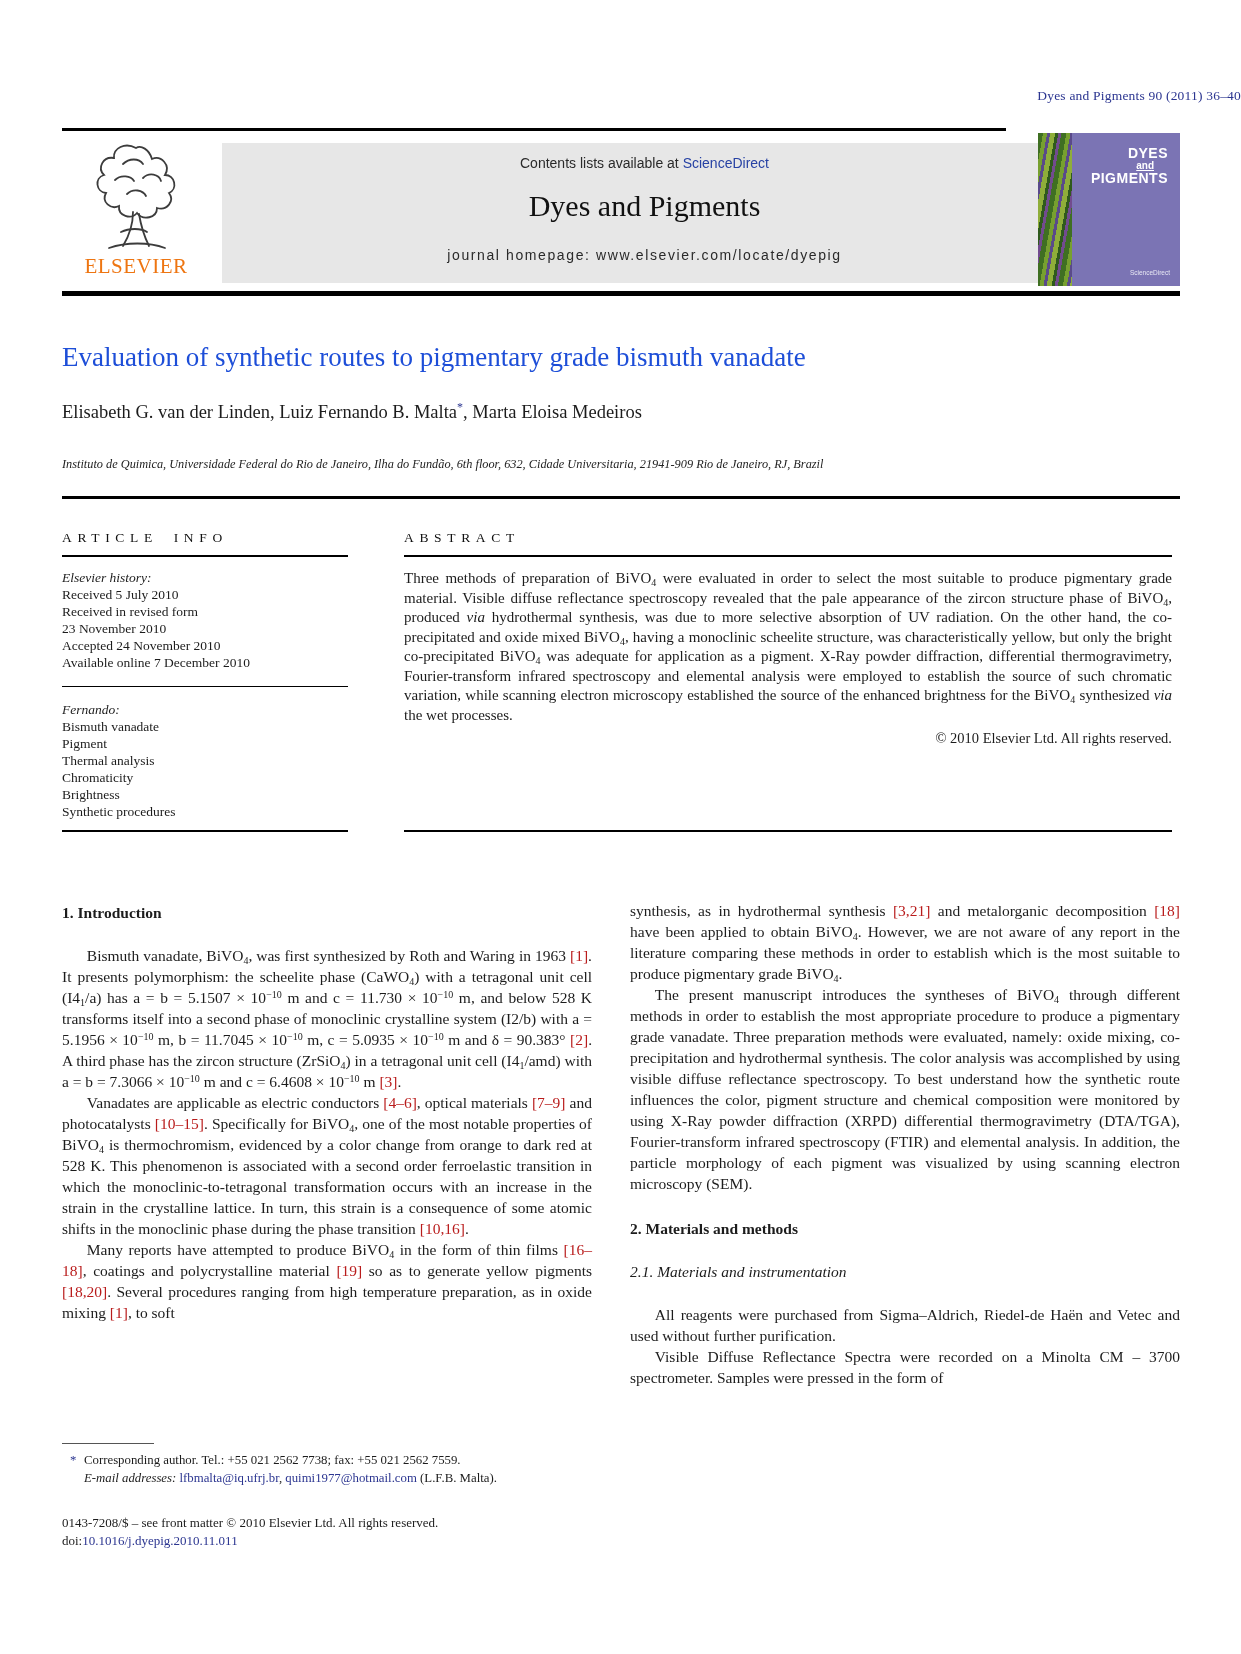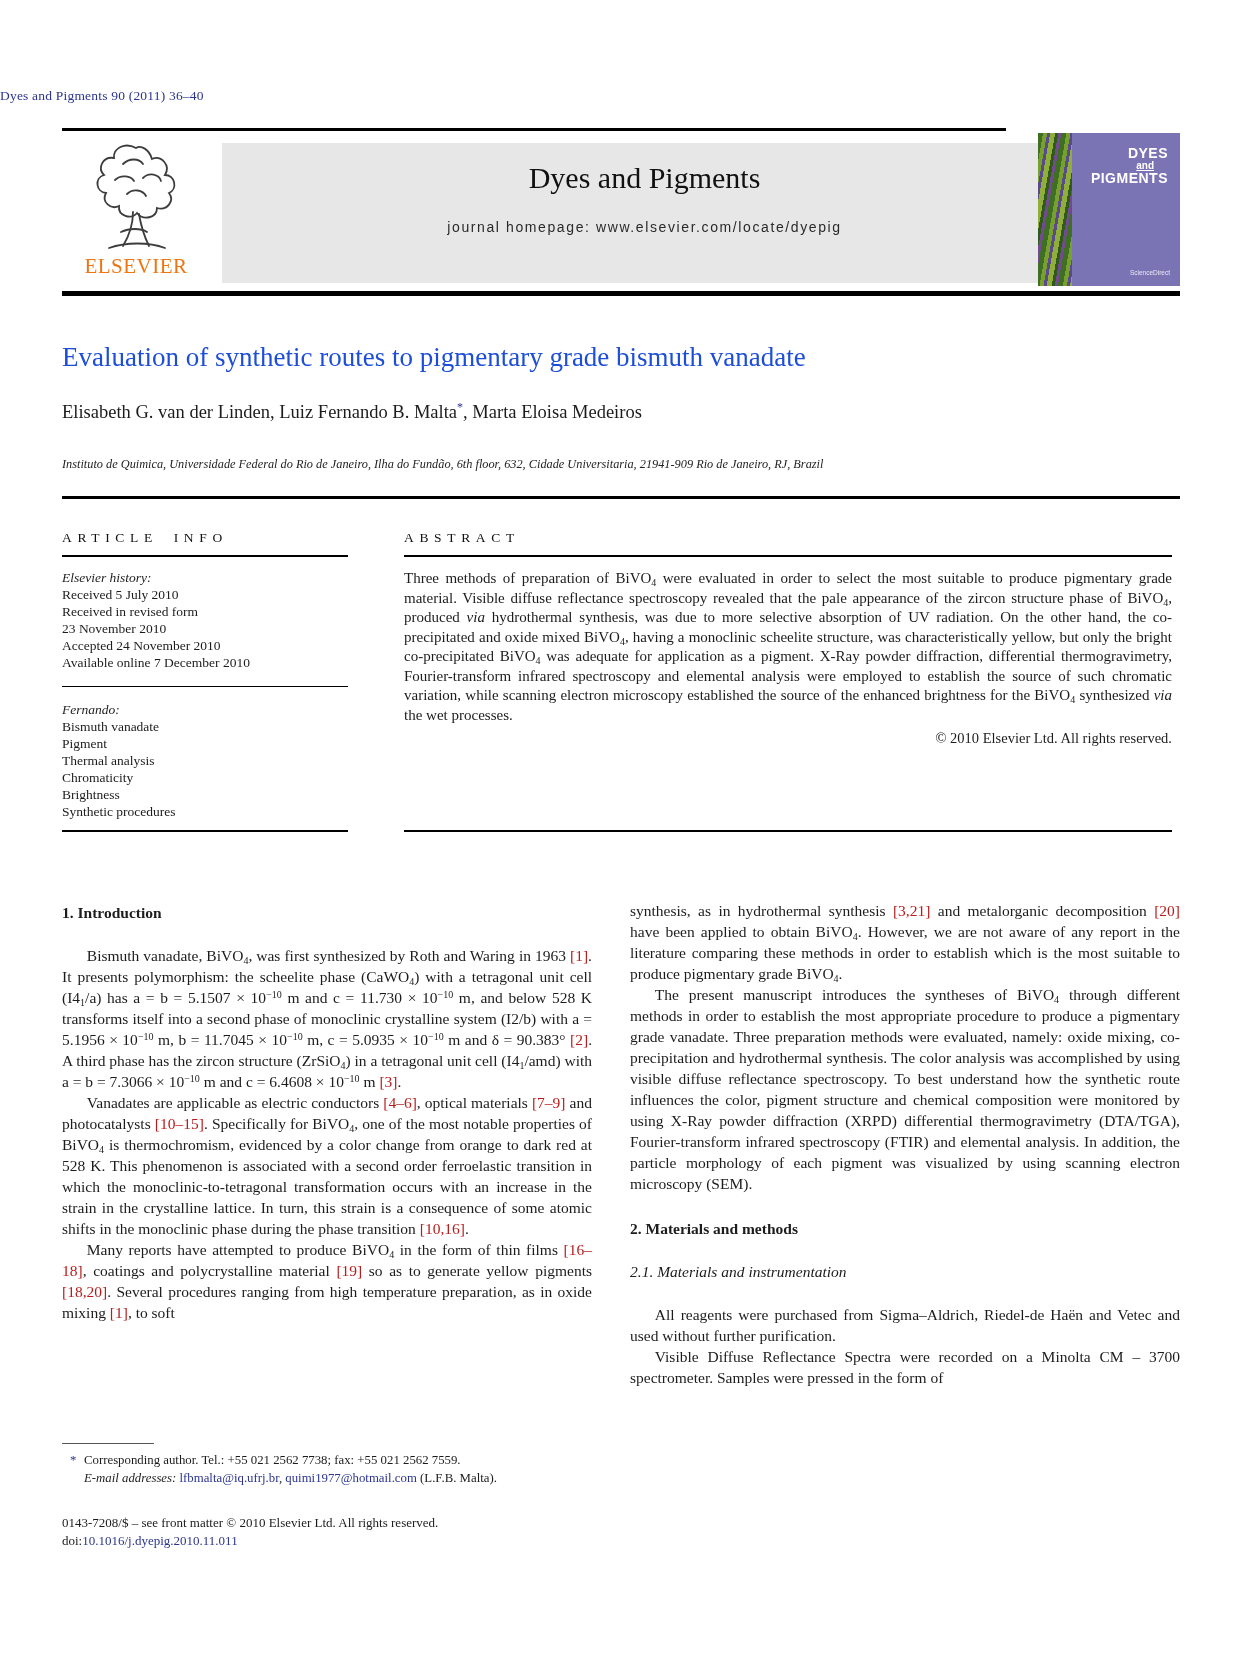--- a/index.html
+++ b/index.html
@@ -6,21 +6,21 @@
   * { margin:0; padding:0; box-sizing:border-box; }
   html,body { background:#888; }
   .page {
     position:relative; width:1241px; height:1654px; margin:0 auto;
     background:#ffffff; overflow:hidden;
     font-family:"Liberation Serif","DejaVu Serif",serif; color:#1c1c1c;
   }
   
   .journal-ref {
     position:absolute; top:88px; left:0; width:100%;
-    text-align:left; font-size:13.5px; color:#2b3590; letter-spacing:.2px;
+    text-align:right; font-size:13.5px; color:#2b3590; letter-spacing:.2px;
   }
   
   .rule-top      { position:absolute; top:128px; left:62px; width:944px; height:3px; background:#000; }
   .rule-hdr-bot  { position:absolute; top:291px; left:62px; width:1118px; height:5px; background:#000; }
   .rule-info-top { position:absolute; top:496px; left:62px; width:1118px; height:2.5px; background:#000; }
   
   .header-row { position:absolute; top:140px; left:62px; width:1118px; height:148px; }
   .logo-block { position:absolute; left:0; top:0; width:148px; height:148px; text-align:center; }
   .logo-tree  { display:block; margin:0 auto; }
   .elsevier-word {
@@ -123,20 +123,23 @@
           <path d="M43 72 C43 84 39 96 33 106"></path>
           <path d="M49 74 C51 86 54 96 59 106"></path>
           <path d="M31 92 C39 88 51 88 57 92"></path>
           <path d="M19 108 C36 102 59 102 75 108"></path>
         </g>
       </svg>
       <div class="elsevier-word">ELSEVIER</div>
     </div>
 
     <div class="gray-box">
+      <div class="contents-line">
+        <span>Contents lists available at </span><span class="sd-link">ScienceDirect</span>
+      </div>
       <div class="masthead">Dyes and Pigments</div>
       <div class="homepage-line">journal homepage: www.elsevier.com/locate/dyepig</div>
     </div>
 
     <div class="cover">
       <div class="cover-strip"></div>
       <div class="cover-title">
         <div class="l1">DYES</div>
         <div class="l2">and</div>
         <div class="l3">PIGMENTS</div>
@@ -188,21 +191,21 @@
     <div class="abs-copy">© 2010 Elsevier Ltd. All rights reserved.</div>
   </div>
 
   <div class="body-col body-col-left" id="body-left">
       <div class="sec-h2 first">1.  Introduction</div>
       <p>Bismuth vanadate, BiVO<sub>4</sub>, was first synthesized by Roth and Waring in 1963 <span class="cite">[1]</span>. It presents polymorphism: the scheelite phase (CaWO<sub>4</sub>) with a tetragonal unit cell (I4<sub>1</sub>/a) has a = b = 5.1507 × 10<sup>−10</sup> m and c = 11.730 × 10<sup>−10</sup> m, and below 528 K transforms itself into a second phase of monoclinic crystalline system (I2/b) with a = 5.1956 × 10<sup>−10</sup> m, b = 11.7045 × 10<sup>−10</sup> m, c = 5.0935 × 10<sup>−10</sup> m and δ = 90.383° <span class="cite">[2]</span>. A third phase has the zircon structure (ZrSiO<sub>4</sub>) in a tetragonal unit cell (I4<sub>1</sub>/amd) with a = b = 7.3066 × 10<sup>−10</sup> m and c = 6.4608 × 10<sup>−10</sup> m <span class="cite">[3]</span>.</p>
       <p>Vanadates are applicable as electric conductors <span class="cite">[4–6]</span>, optical materials <span class="cite">[7–9]</span> and photocatalysts <span class="cite">[10–15]</span>. Specifically for BiVO<sub>4</sub>, one of the most notable properties of BiVO<sub>4</sub> is thermochromism, evidenced by a color change from orange to dark red at 528 K. This phenomenon is associated with a second order ferroelastic transition in which the monoclinic-to-tetragonal transformation occurs with an increase in the strain in the crystalline lattice. In turn, this strain is a consequence of some atomic shifts in the monoclinic phase during the phase transition <span class="cite">[10,16]</span>.</p>
       <p>Many reports have attempted to produce BiVO<sub>4</sub> in the form of thin films <span class="cite">[16–18]</span>, coatings and polycrystalline material <span class="cite">[19]</span> so as to generate yellow pigments <span class="cite">[18,20]</span>. Several procedures ranging from high temperature preparation, as in oxide mixing <span class="cite">[1]</span>, to soft</p>
     </div>
   <div class="body-col body-col-right" id="body-right">
-      <p class="noindent">synthesis, as in hydrothermal synthesis <span class="cite">[3,21]</span> and metalorganic decomposition <span class="cite">[20]</span> have been applied to obtain BiVO<sub>4</sub>. However, we are not aware of any report in the literature comparing these methods in order to establish which is the most suitable to produce pigmentary grade BiVO<sub>4</sub>.</p>
+      <p class="noindent">synthesis, as in hydrothermal synthesis <span class="cite">[3,21]</span> and metalorganic decomposition <span class="cite">[18]</span> have been applied to obtain BiVO<sub>4</sub>. However, we are not aware of any report in the literature comparing these methods in order to establish which is the most suitable to produce pigmentary grade BiVO<sub>4</sub>.</p>
       <p>The present manuscript introduces the syntheses of BiVO<sub>4</sub> through different methods in order to establish the most appropriate procedure to produce a pigmentary grade vanadate. Three preparation methods were evaluated, namely: oxide mixing, co-precipitation and hydrothermal synthesis. The color analysis was accomplished by using visible diffuse reflectance spectroscopy. To best understand how the synthetic route influences the color, pigment structure and chemical composition were monitored by using X-Ray powder diffraction (XRPD) differential thermogravimetry (DTA/TGA), Fourier-transform infrared spectroscopy (FTIR) and elemental analysis. In addition, the particle morphology of each pigment was visualized by using scanning electron microscopy (SEM).</p>
       <div class="sec-h2">2.  Materials and methods</div>
       <div class="sec-h3">2.1.  Materials and instrumentation</div>
       <p>All reagents were purchased from Sigma–Aldrich, Riedel-de Haën and Vetec and used without further purification.</p>
       <p>Visible Diffuse Reflectance Spectra were recorded on a Minolta CM – 3700 spectrometer. Samples were pressed in the form of</p>
     </div>
 
   <div class="footnote">
     <div class="fn-sep"></div>
     <div class="fn-line">

